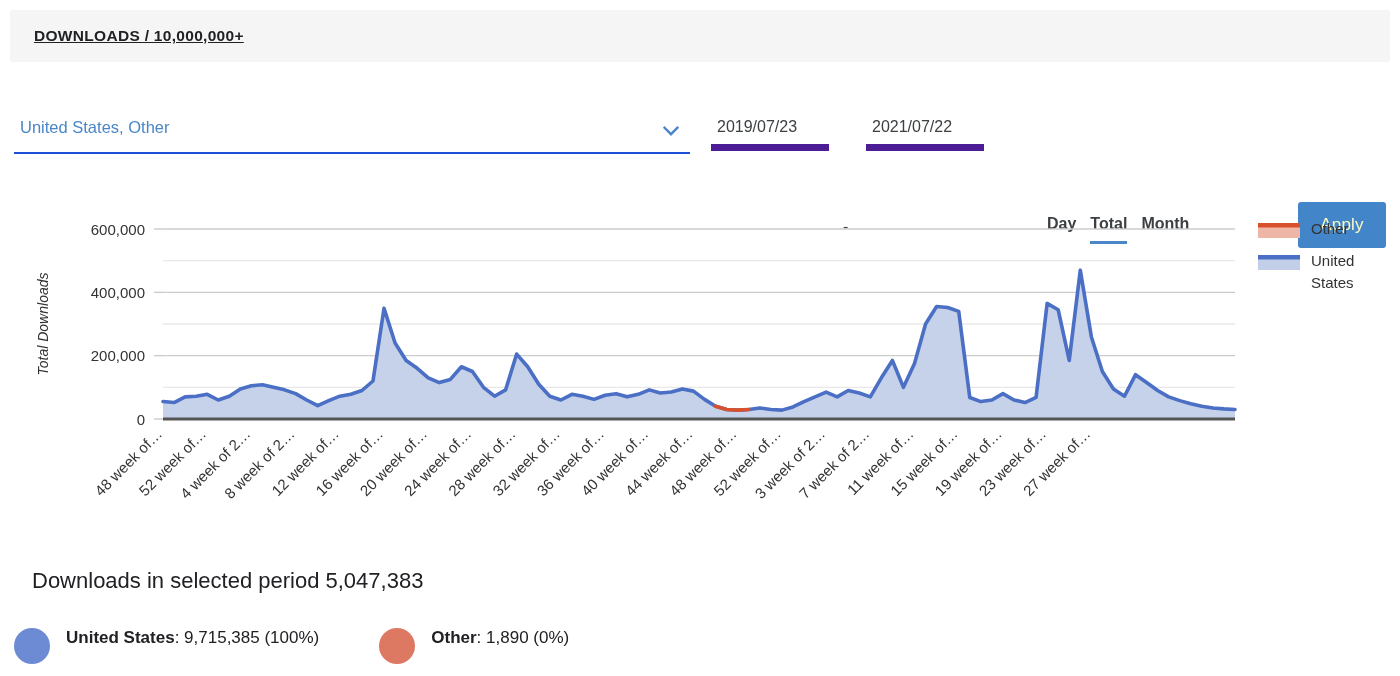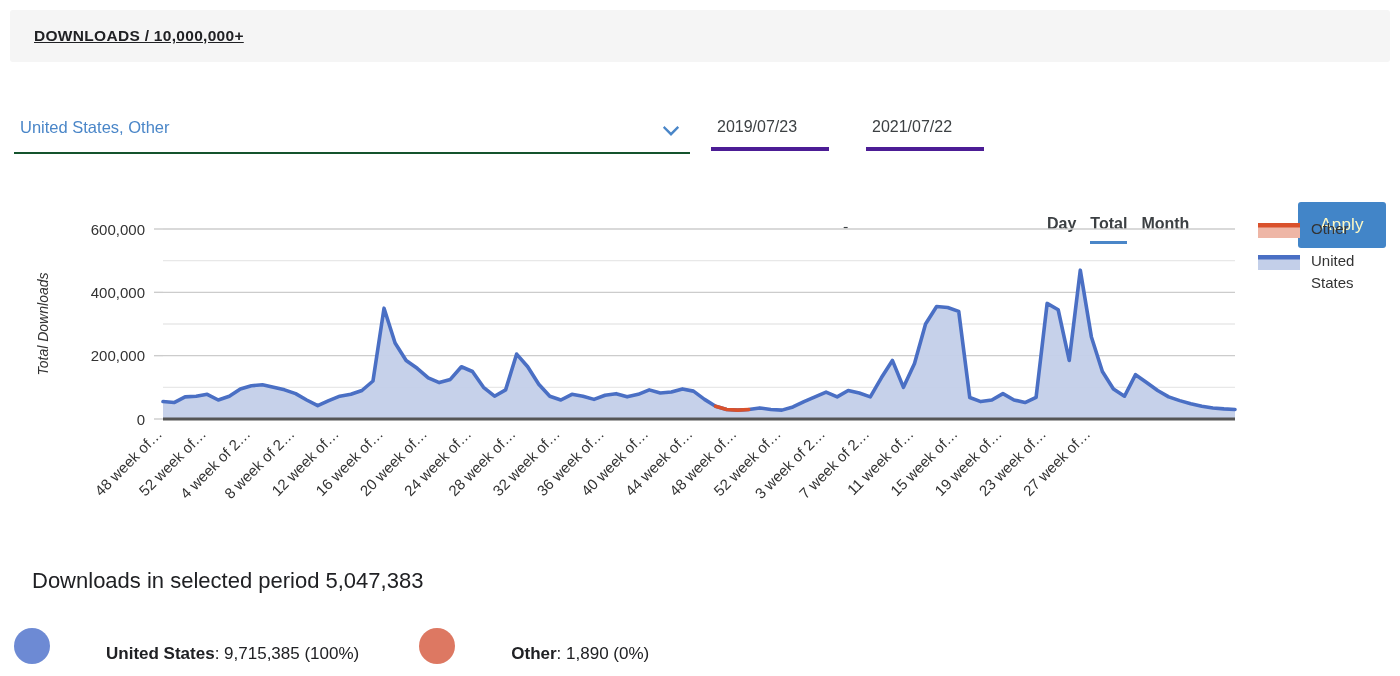--- a/index.html
+++ b/index.html
@@ -45,21 +45,21 @@
     width: 1400px;
     height: 72px;
   }
 
   .country-select {
     position: absolute;
     left: 14px;
     top: 12px;
     width: 676px;
     height: 46px;
-    border-bottom: 2px solid #14532d;
+    border-bottom: 2px solid #1d4ed8;
     box-sizing: border-box;
   }
   .country-select .value {
     position: absolute;
     left: 6px;
     top: 10px;
     font-size: 16.5px;
     color: #4a86c8;
     white-space: nowrap;
   }
@@ -68,21 +68,21 @@
     right: 8px;
     top: 12px;
     width: 22px;
     height: 22px;
   }
 
   .date-field {
     position: absolute;
     top: 13px;
     height: 42px;
-    border-bottom: 4px solid #4c1d95;
+    border-bottom: 7px solid #4c1d95;
     box-sizing: border-box;
   }
   .date-field span {
     position: absolute;
     left: 6px;
     top: 9px;
     font-size: 16px;
     color: #3c4043;
     white-space: nowrap;
   }
@@ -174,21 +174,21 @@
     font-size: 22px;
     color: #202124;
   }
   .summary-legend {
     position: absolute;
     left: 14px;
     top: 628px;
     display: flex;
     align-items: center;
   }
-  .sl-item { display: flex; align-items: flex-end; gap: 40px; }
+  .sl-item { display: flex; align-items: flex-start; }
   .sl-dot {
     width: 36px; height: 36px; border-radius: 50%;
     flex: 0 0 auto;
   }
   .sl-label {
     margin-left: 16px;
     font-size: 17px;
     color: #202124;
     white-space: nowrap;
   }

